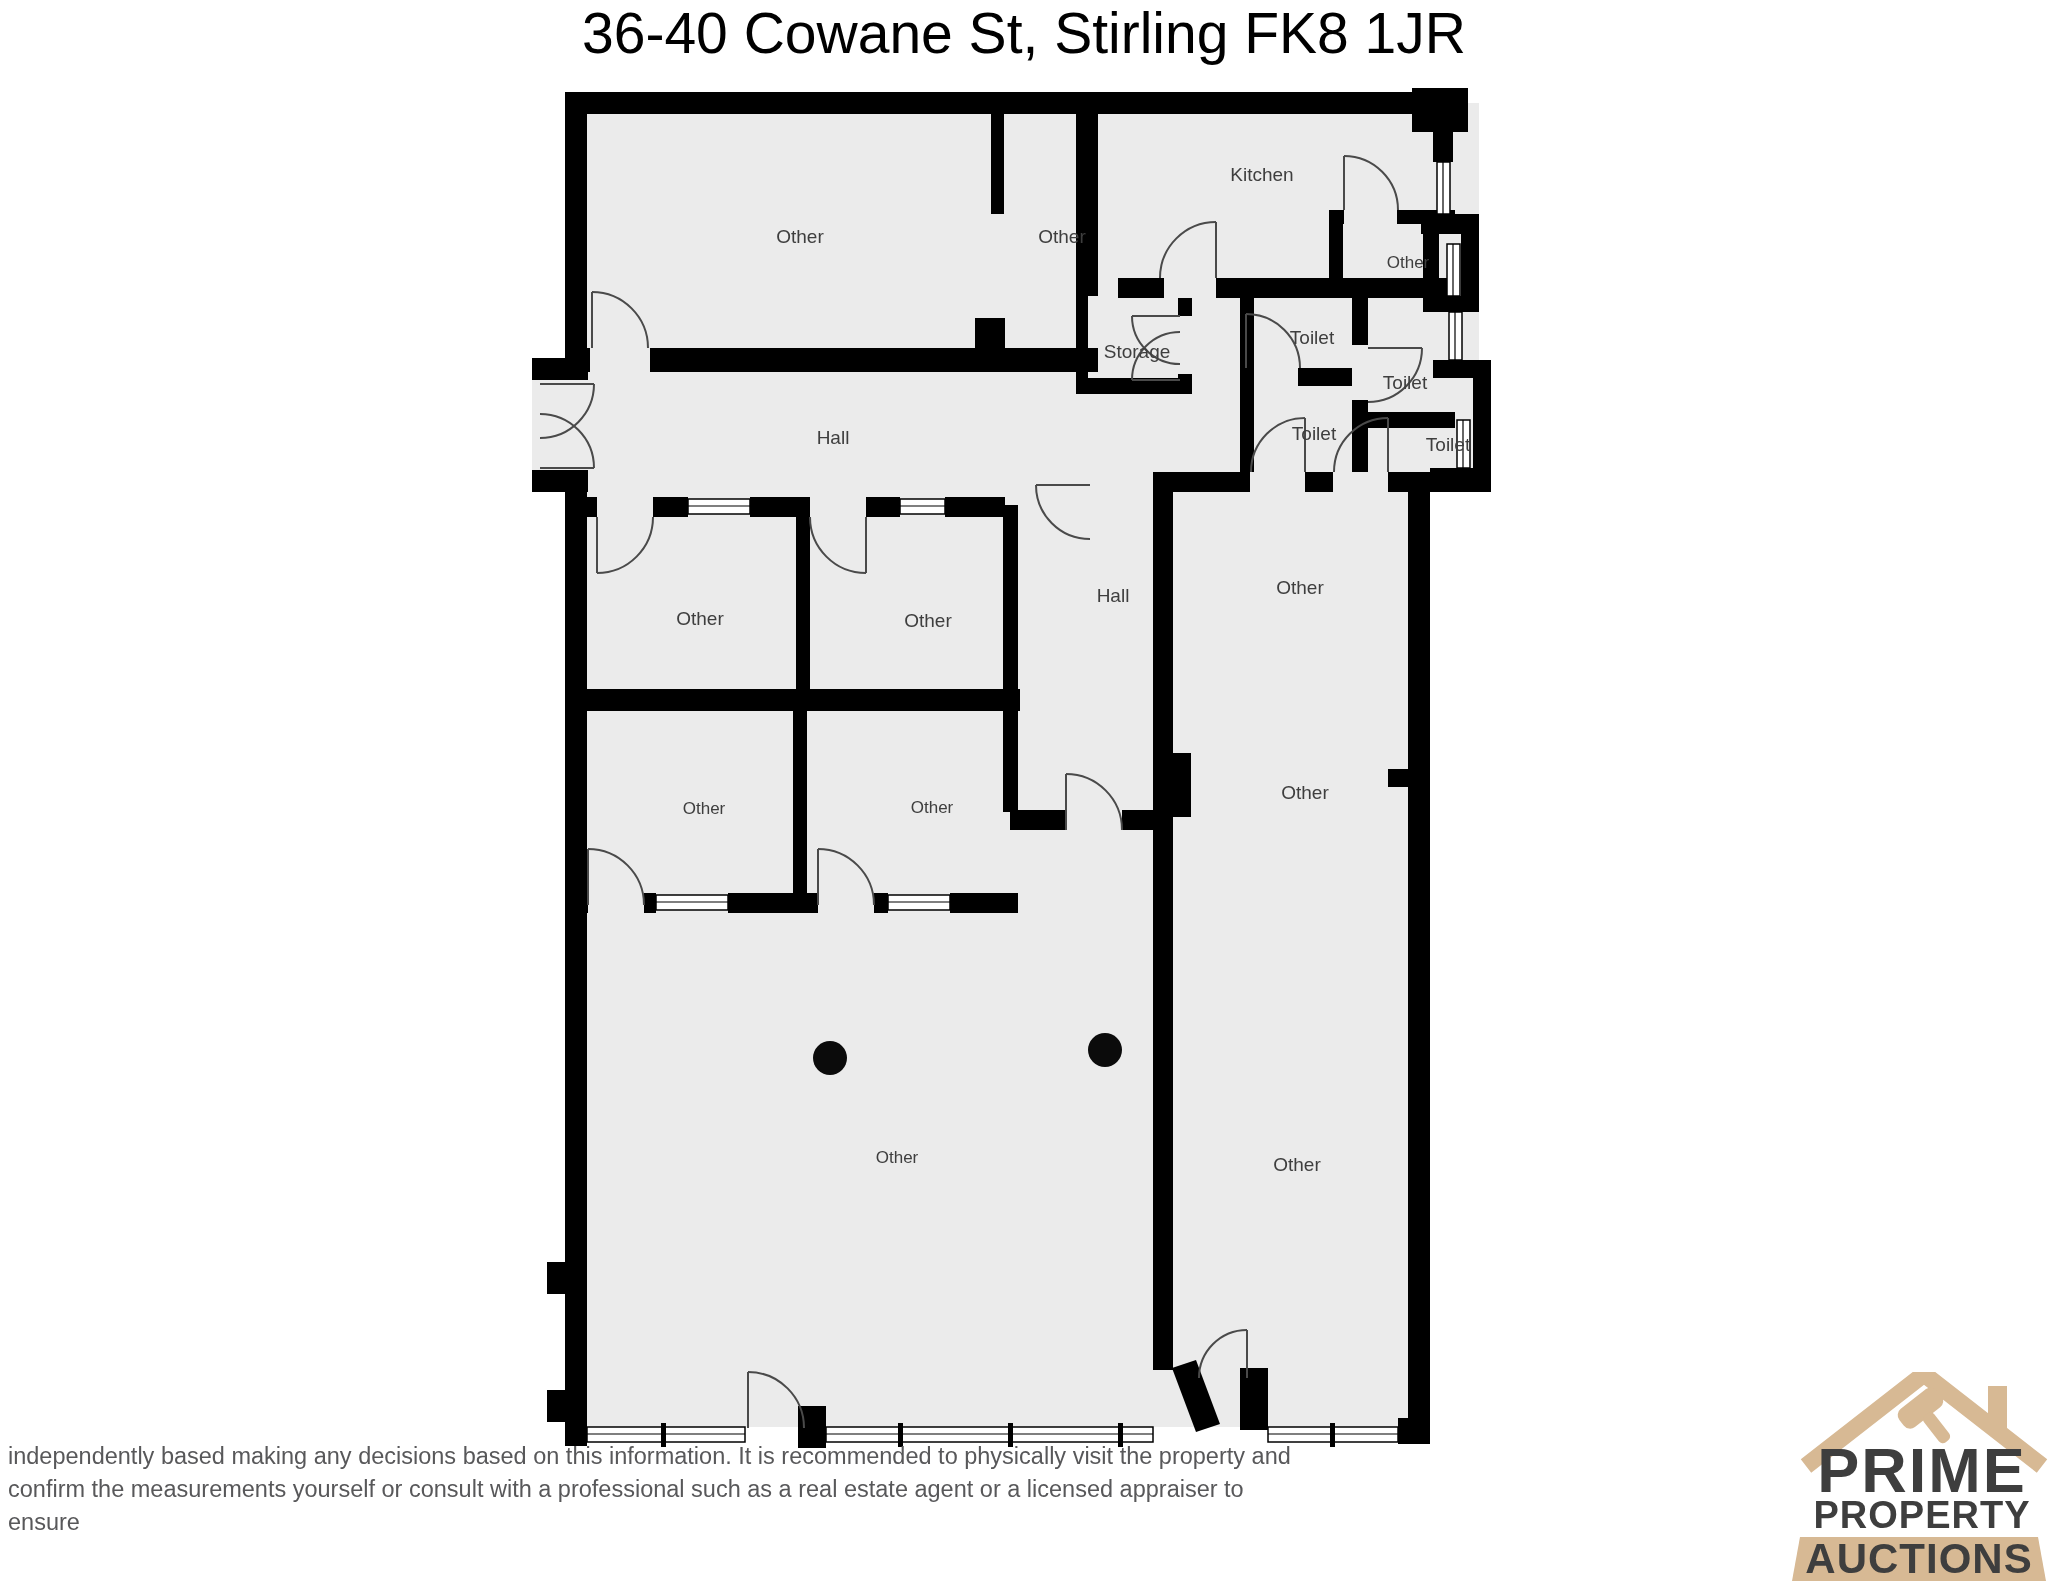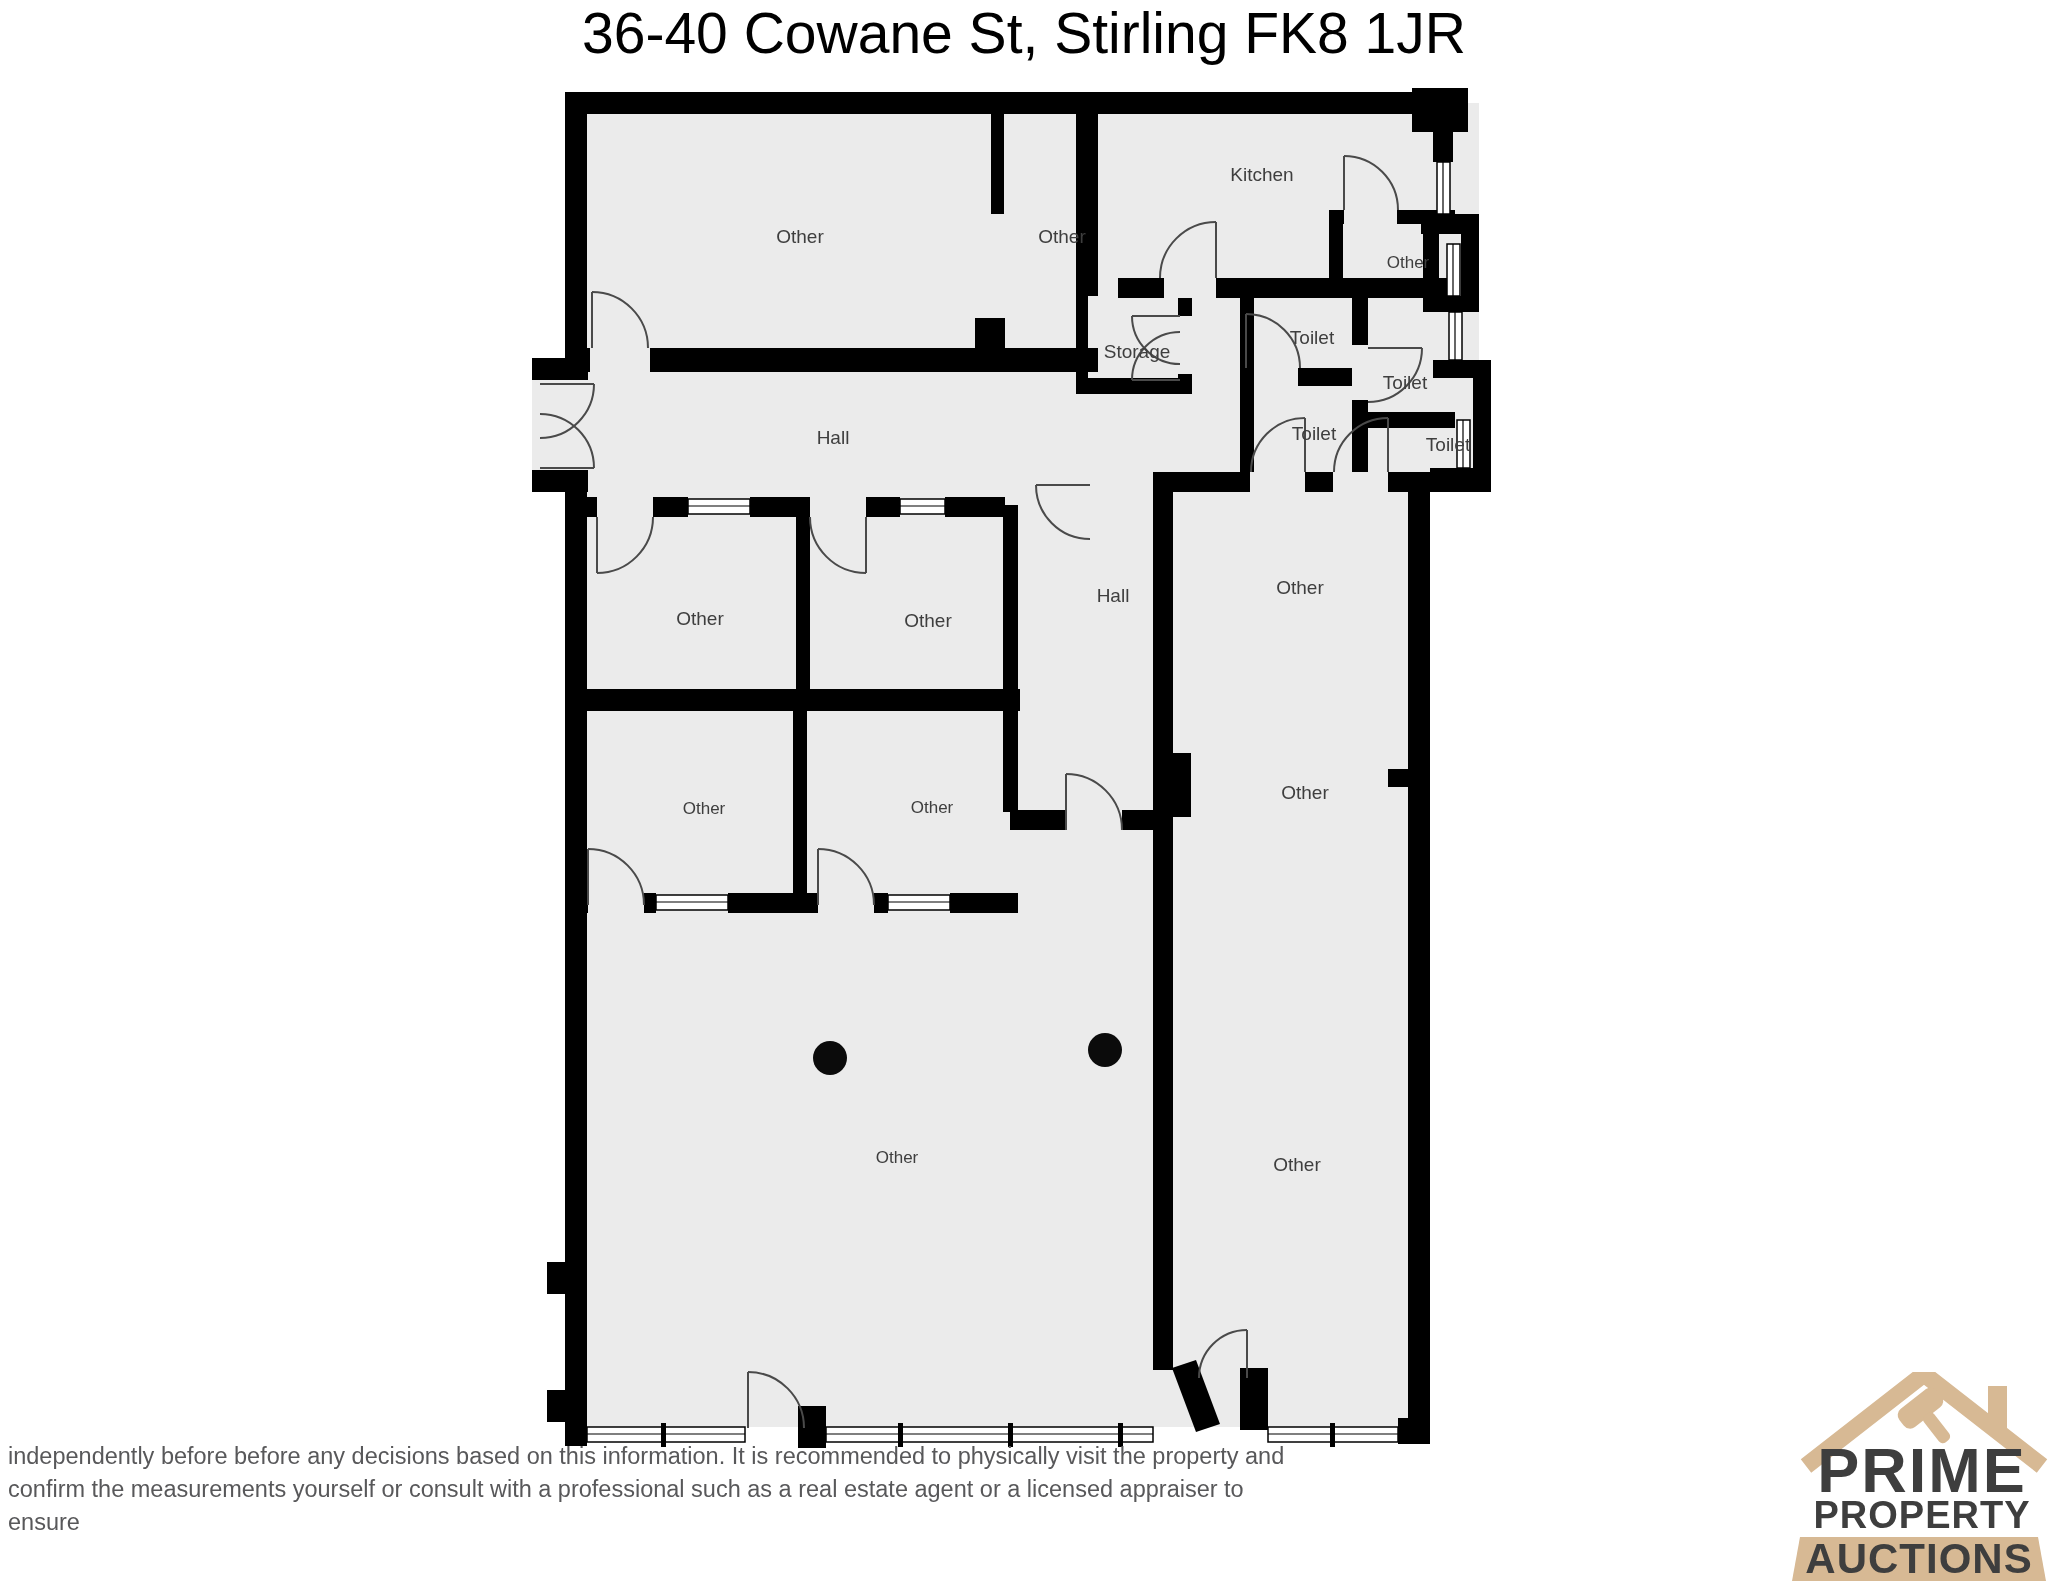--- a/index.html
+++ b/index.html
@@ -210,21 +210,21 @@
     <text class="room-label" x="1300" y="594">Other</text>
     <text class="room-label-sm" x="704" y="814">Other</text>
     <text class="room-label-sm" x="932" y="813">Other</text>
     <text class="room-label" x="1305" y="799">Other</text>
     <text class="room-label-sm" x="897" y="1163">Other</text>
     <text class="room-label" x="1297" y="1171">Other</text>
   </g>
 </svg>
 
 <div class="disclaimer">
-  <div>independently before before any decisions based on this information. It is recommended to physically visit the property and</div>
+  <div>independently based making any decisions based on this information. It is recommended to physically visit the property and</div>
   <div>confirm the measurements yourself or consult with a professional such as a real estate agent or a licensed appraiser to ensure</div>
 
 </div>
 
 <svg class="logo" width="262" height="211" viewBox="1786 1372 262 211">
   <g>
     <path d="M1806,1466 L1924,1374 L2042,1466" fill="none" stroke="#d7b994" stroke-width="17"></path>
     <rect x="1988" y="1386" width="19" height="46" fill="#d7b994"></rect>
     <g transform="rotate(-38 1922 1410)">
       <rect x="1898" y="1396" width="48" height="23" rx="8" fill="#d7b994"></rect>

